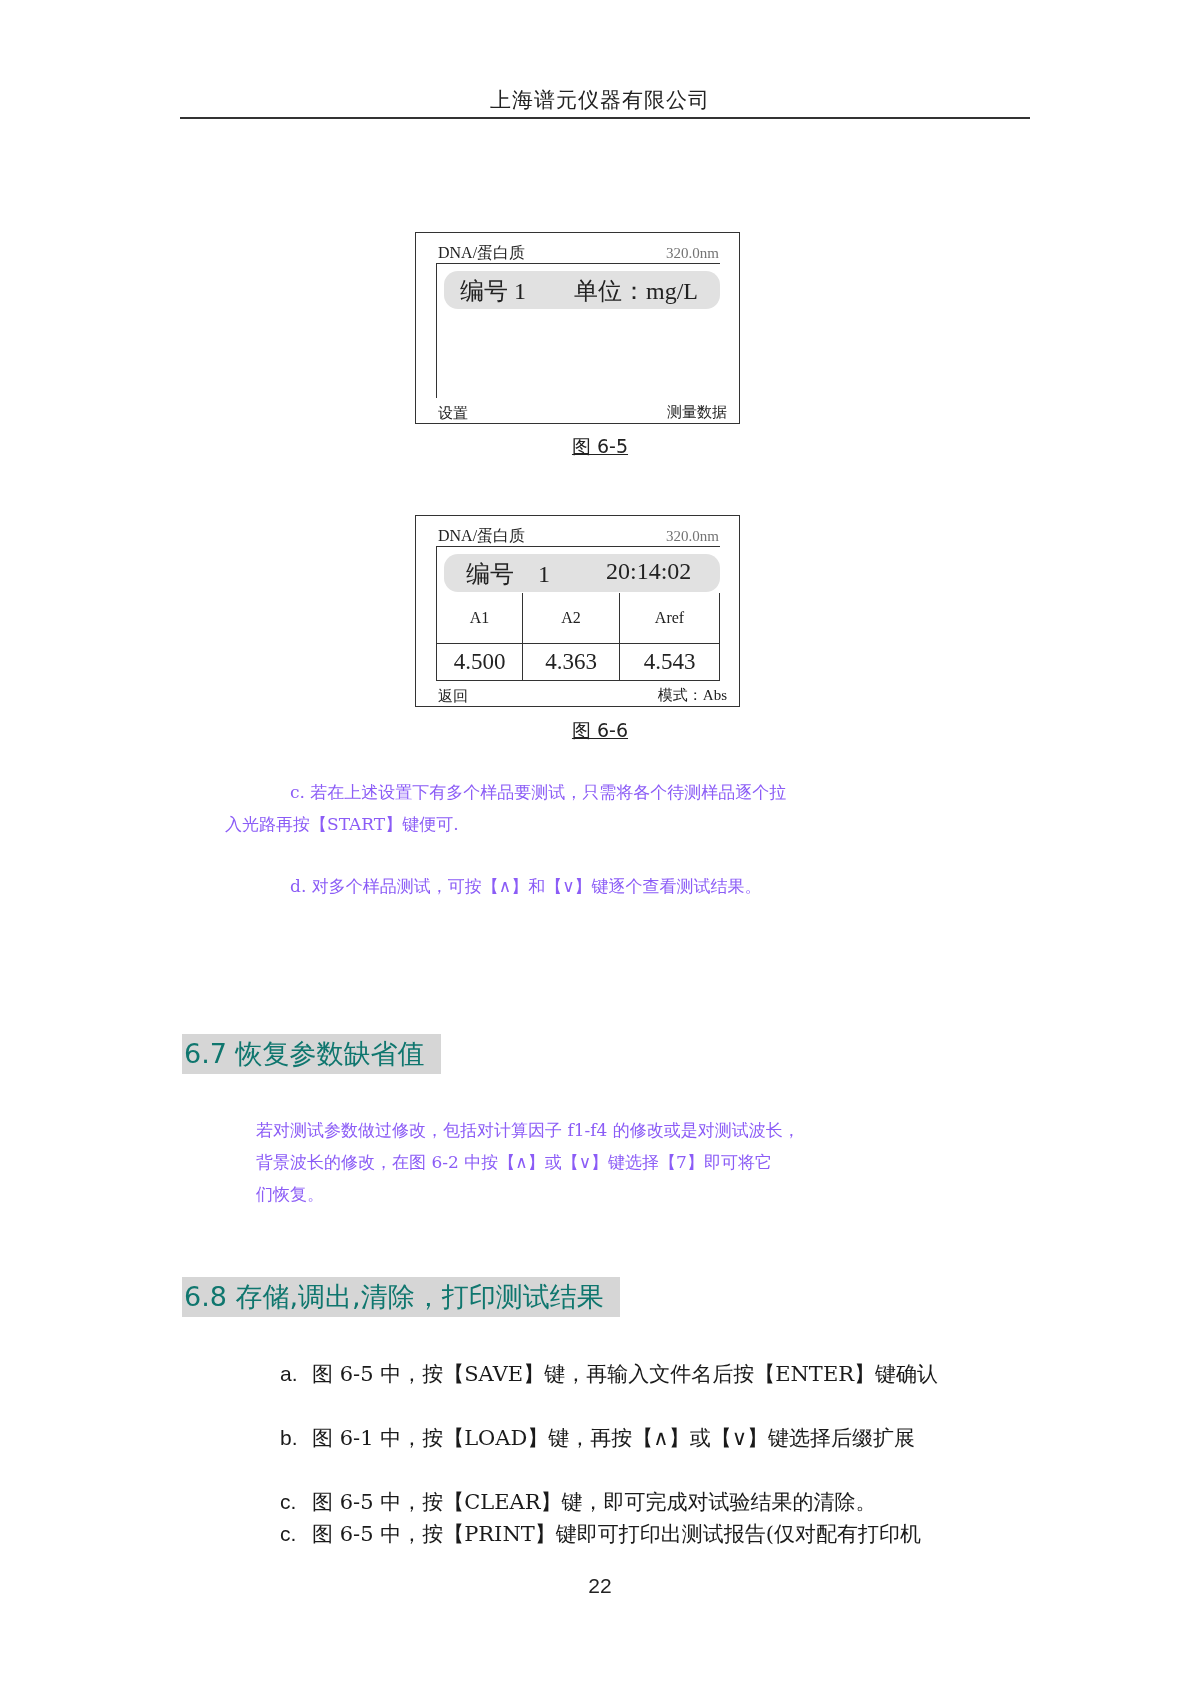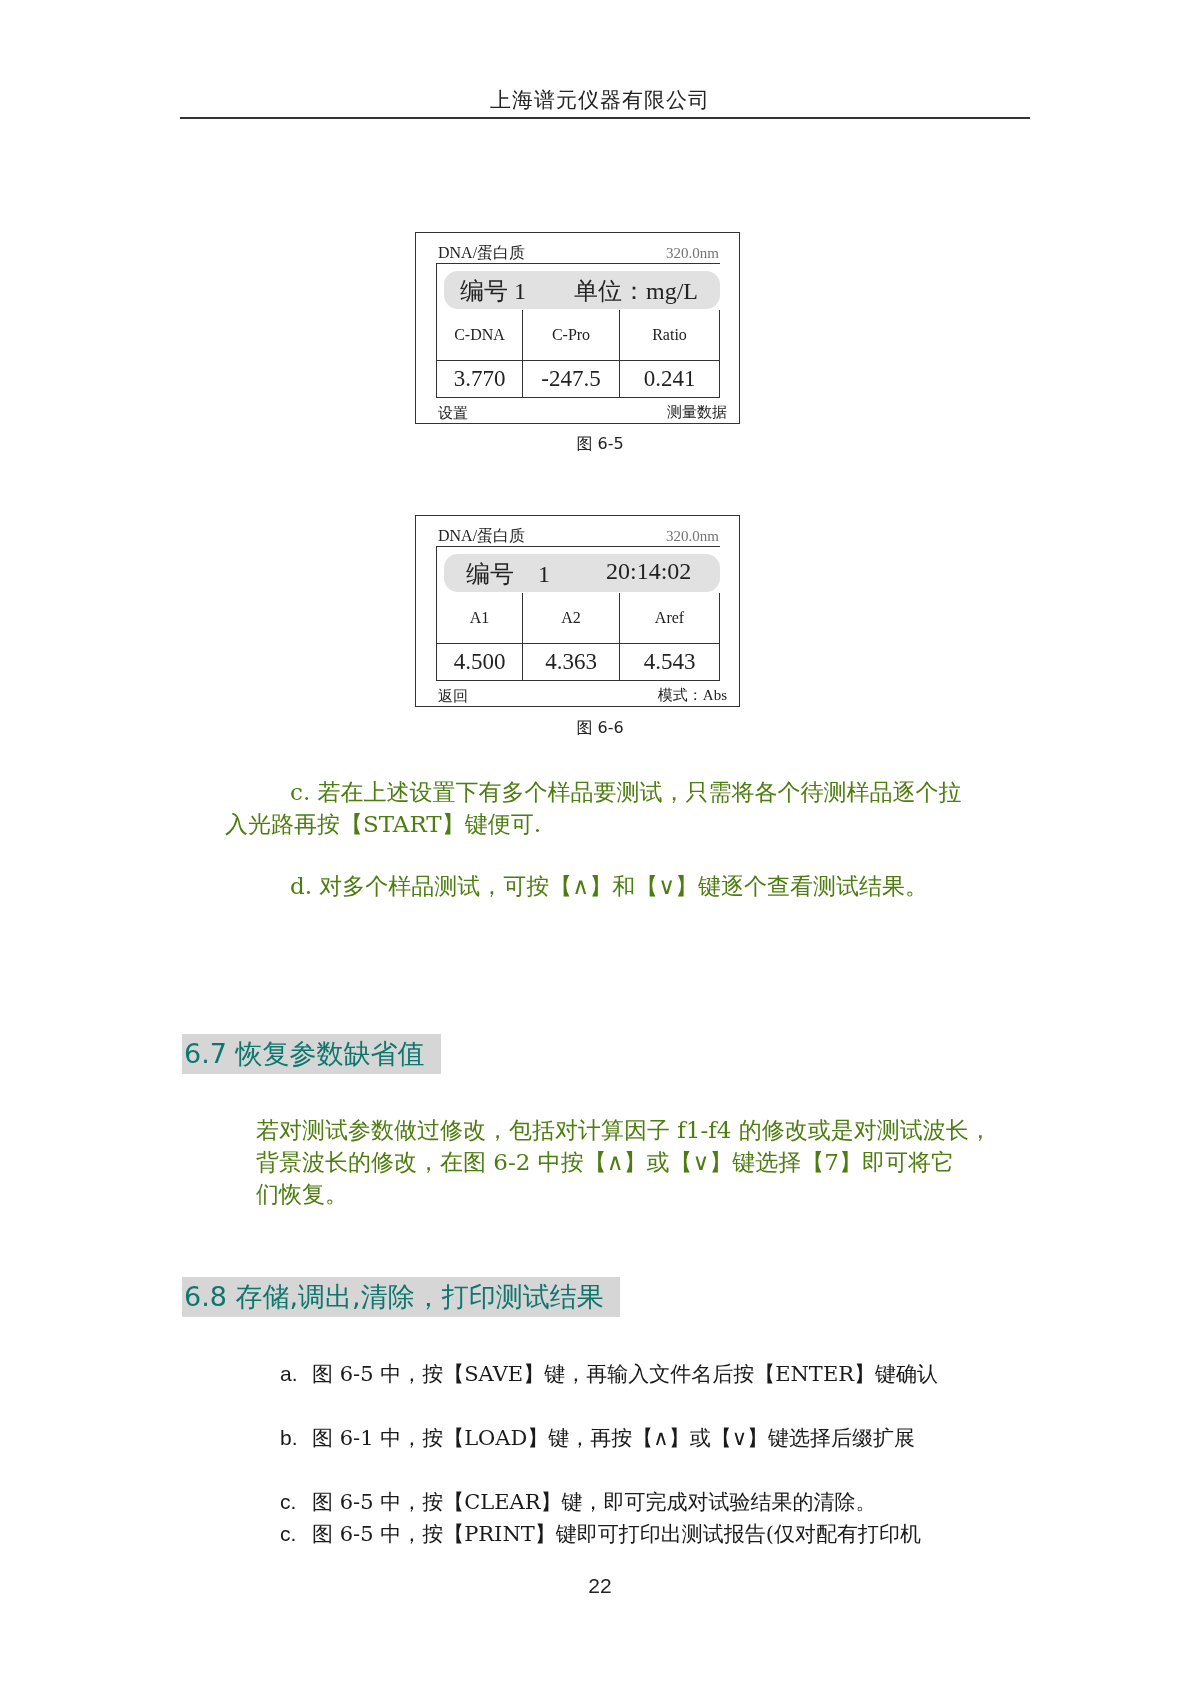--- a/index.html
+++ b/index.html
@@ -46,25 +46,25 @@
     color: #222;
   }
   .lcd .cell.head { font-size: 16px; }
   .lcd .cell.val { font-size: 23px; }
   .lcd .cell:nth-child(1), .lcd .cell:nth-child(4) { border-left: 0; }
   .lcd .bottom-left { position: absolute; left: 22px; bottom: 0px; font-size: 15px; color: #222; }
   .lcd .bottom-right { position: absolute; right: 12px; bottom: 1px; font-size: 15px; color: #222; }
 
   .caption {
     position: absolute; left: 0; width: 1200px; text-align: center;
-    font-size: 16px; font-family: "DejaVu Sans", sans-serif; color: #222;
+    font-size: 19px; font-family: "DejaVu Sans", sans-serif; color: #222; text-decoration: underline;
   }
 
   .para {
-    position: absolute; font-size: 23px; line-height: 32px; color: #4d7c0f;
+    position: absolute; font-size: 17px; line-height: 32px; color: #8b5cf6;
     font-family: "DejaVu Serif", serif;
   }
 
   .section-heading {
     position: absolute; left: 182px; background: #d6d6d6;
     font-family: "DejaVu Sans", sans-serif; font-size: 27px;
     line-height: 40px; padding: 0 16px 0 2px; color: #0f766e;
   }
 
   .list-item {
@@ -86,28 +86,20 @@
 <div class="header-title">上海谱元仪器有限公司</div>
 <div class="header-rule"></div>
 
 <div class="lcd" style="top:232px;">
   <div class="top-left">DNA/蛋白质</div>
   <div class="top-right">320.0nm</div>
   <div class="frame">
     <div class="banner">
       <span style="left:16px;">编号 1</span>
       <span style="left:130px;">单位：mg/L</span>
-    </div>
-    <div class="grid">
-      <div class="cell head">C-DNA</div>
-      <div class="cell head">C-Pro</div>
-      <div class="cell head">Ratio</div>
-      <div class="cell val">3.770</div>
-      <div class="cell val">-247.5</div>
-      <div class="cell val">0.241</div>
     </div>
   </div>
   <div class="bottom-left">设置</div>
   <div class="bottom-right">测量数据</div>
 </div>
 <div class="caption" style="top:434px;">图 6-5</div>
 
 <div class="lcd" style="top:515px;">
   <div class="top-left">DNA/蛋白质</div>
   <div class="top-right">320.0nm</div>

